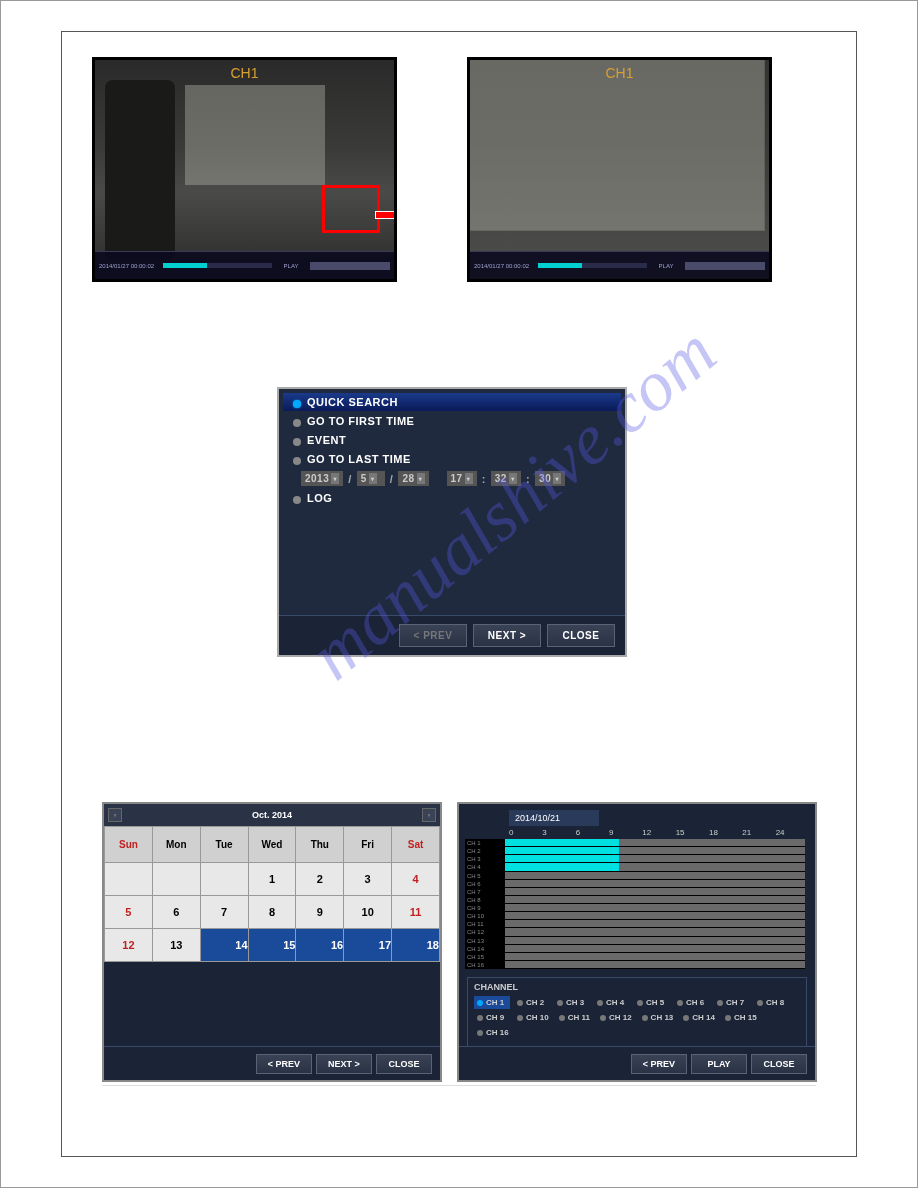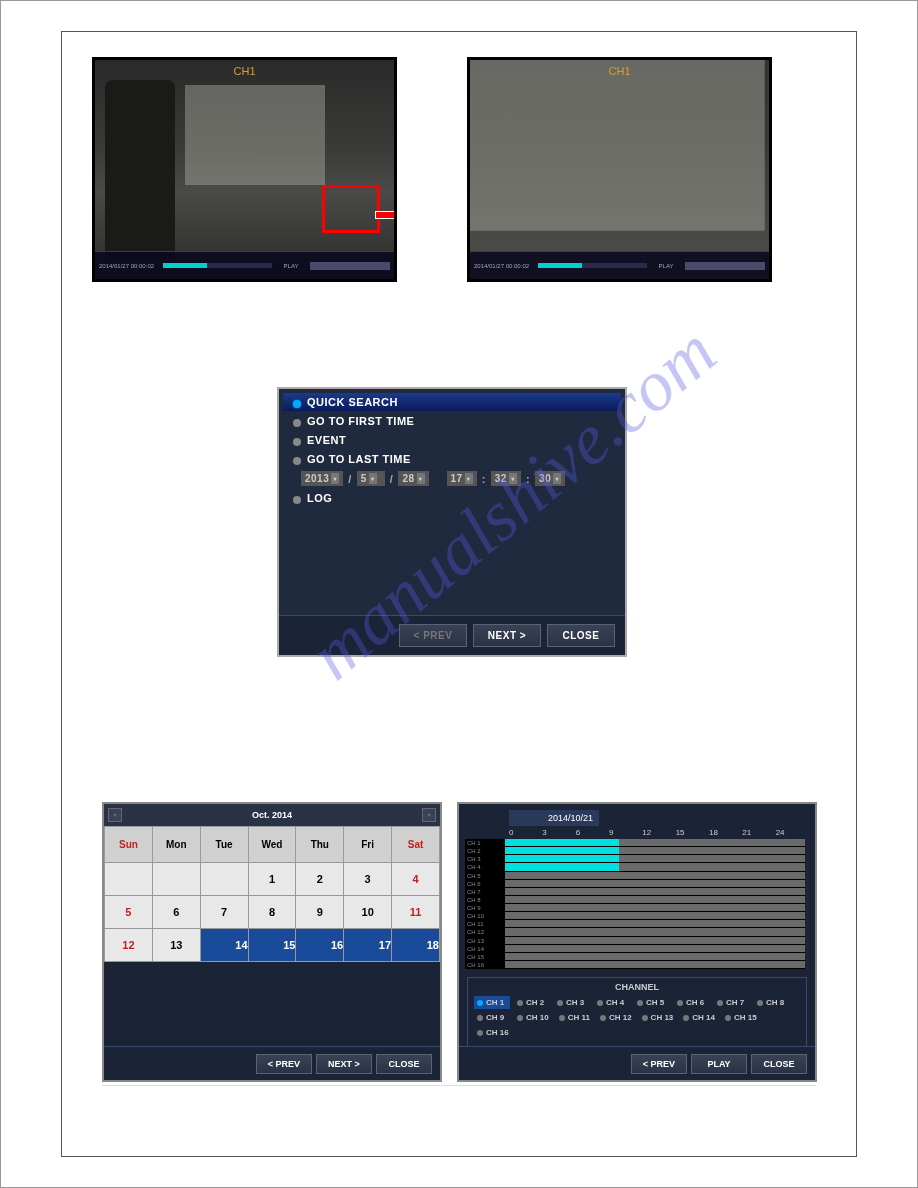--- a/index.html
+++ b/index.html
@@ -9,21 +9,21 @@
 
   
   .watermark { position: absolute; top: 430px; left: 200px; font-size: 72px; color: rgba(90,90,230,0.35); transform: rotate(-40deg); pointer-events: none; font-family: Georgia, serif; font-style: italic; z-index: 50; }
 
   
   .cams { position: absolute; top: 25px; left: 30px; display: flex; gap: 70px; }
   .cam { width: 305px; height: 225px; border: 3px solid #000; background: #1a1a1a; position: relative; overflow: hidden; }
   .cam-scene { position: absolute; inset:0; background: linear-gradient(180deg,#2a2a2a 0%,#3a3a38 40%,#4a4a48 60%,#2a2a28 100%); }
   .cam-scene::before { content:""; position:absolute; top:25px; left:90px; width:140px; height:100px; background:#b8b8b0; opacity:0.4; }
   .cam-scene::after { content:""; position:absolute; top:20px; left:10px; width:70px; height:180px; background:#1a1a18; border-radius:8px; }
-  .ch-label { position:absolute; top:5px; left:50%; transform:translateX(-50%); color:#d8a030; font-size:11px; }
+  .ch-label { position:absolute; top:5px; left:50%; transform:translateX(-50%); color:#d8a030; font-size:14px; }
   .zoom-box { position:absolute; border:3px solid red; }
   .zoom-box-1 { top:125px; left:227px; width:58px; height:48px; }
   .arrow { position:absolute; top:145px; left:280px; width:120px; height:20px; }
   .arrow-body { position:absolute; top:6px; left:0; width:95px; height:8px; background:red; border:1px solid #fff; }
   .cam-bar { position:absolute; bottom:0; left:0; right:0; height:28px; background: rgba(10,10,30,0.9); border-top:1px solid #3a3a5a; display:flex; align-items:center; padding:0 4px; gap:4px; }
   .cam-bar .ts { color:#a0a0d0; font-size:6px; width:60px; }
   .cam-bar .play { color:#a0a0d0; font-size:6px; flex:0 0 30px; text-align:center; }
   .cam-bar .prog { flex:1; height:5px; background:#2a2a4a; position:relative; }
   .cam-bar .prog::after { content:""; position:absolute; top:0; left:0; width:40%; height:100%; background:#00d0d0; }
   .cam-bar .ctrls { width:80px; height:8px; background:#4a4a6a; }
@@ -53,31 +53,31 @@
   .cal-grid th.sun, .cal-grid td.sun { color:#c02020; }
   .cal-grid th.sat, .cal-grid td.sat { color:#c02020; }
   .cal-grid td.rec { background:#1a4a9a; color:#fff;text-align:right; }
   .cal-grid td.sel { background:#1a4a9a; position:relative; }
   .cal-grid td.sel span { display:inline-block; border:3px solid #ffdd00; padding:4px 8px; color:#fff; font-size:14px; }
   .cal-foot { position:absolute; bottom:0; left:0; right:0; height:34px; background:#1a2436; border-top:1px solid #3a4a6a; display:flex; justify-content:flex-end; align-items:center; gap:4px; padding:0 8px; }
   .btn-sm { background:linear-gradient(#3a4256,#2a3246); border:1px solid #5a6276; color:#fff; font-size:9px; font-weight:bold; padding:4px 0; width:56px; text-align:center; cursor:pointer; }
 
   
   .tl-panel { position:absolute; top:770px; left:395px; width:360px; height:280px; border:2px solid #888; background:#1a2436; }
-  .tl-date { background:#2a3a5a; color:#fff; font-size:9px; padding:3px 6px; margin:6px 6px 2px 50px; width:90px; text-align:right; }
+  .tl-date { background:#2a3a5a; color:#fff; font-size:9px; padding:3px 6px; margin:6px 6px 2px 50px; width:90px; text-align:left; }
   .tl-hours { display:flex; color:#ccc; font-size:8px; padding:0 6px 2px 50px; gap:0; }
   .tl-hours span { flex:1; text-align:left; }
   .tl-body { position:relative; margin:0 10px 0 6px; background:#000; height:130px; display:flex; }
   .tl-labels { width:40px; display:flex; flex-direction:column; }
   .tl-labels div { flex:1; color:#888; font-size:6px; display:flex; align-items:center; padding-left:2px; }
   .tl-rows { flex:1; display:flex; flex-direction:column; }
   .tl-row { flex:1; background:#6a6a6a; margin-bottom:1px; position:relative; }
   .tl-row .fill { position:absolute; top:0; left:0; height:100%; background:#00e0e0; }
   .ch-section { border:1px solid #3a4a6a; margin:8px 8px 0; padding:4px 6px 8px; }
-  .ch-title { color:#ccc; font-size:9px; font-weight:bold; margin-bottom:4px;text-align:center; }
+  .ch-title { color:#ccc; font-size:9px; font-weight:bold; margin-bottom:4px; }
   .ch-grid { display:flex; flex-wrap:wrap; gap:2px 4px; }
   .ch-btn { display:flex; align-items:center; gap:3px; color:#ccc; font-size:8px; font-weight:bold; padding:2px 3px; cursor:pointer; min-width:36px; }
   .ch-btn .r { width:6px; height:6px; border-radius:50%; background:#777; }
   .ch-btn.sel { background:#1a4a9a; }
   .ch-btn.sel .r { background:#0af; }
   .tl-foot { position:absolute; bottom:0; left:0; right:0; height:34px; background:#1a2436; border-top:1px solid #3a4a6a; display:flex; justify-content:flex-end; align-items:center; gap:4px; padding:0 8px; }
 
   .hr { position:absolute; bottom:70px; left:40px; right:40px; height:1px; background:#ddd; }
 </style>
 </head>

